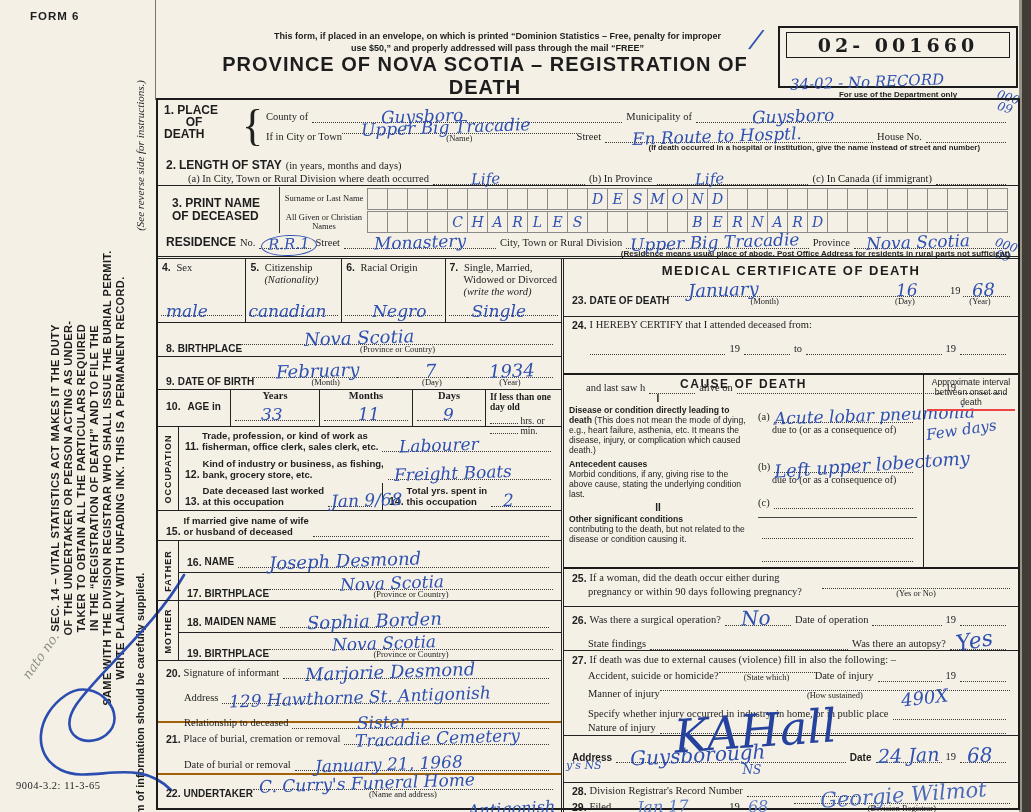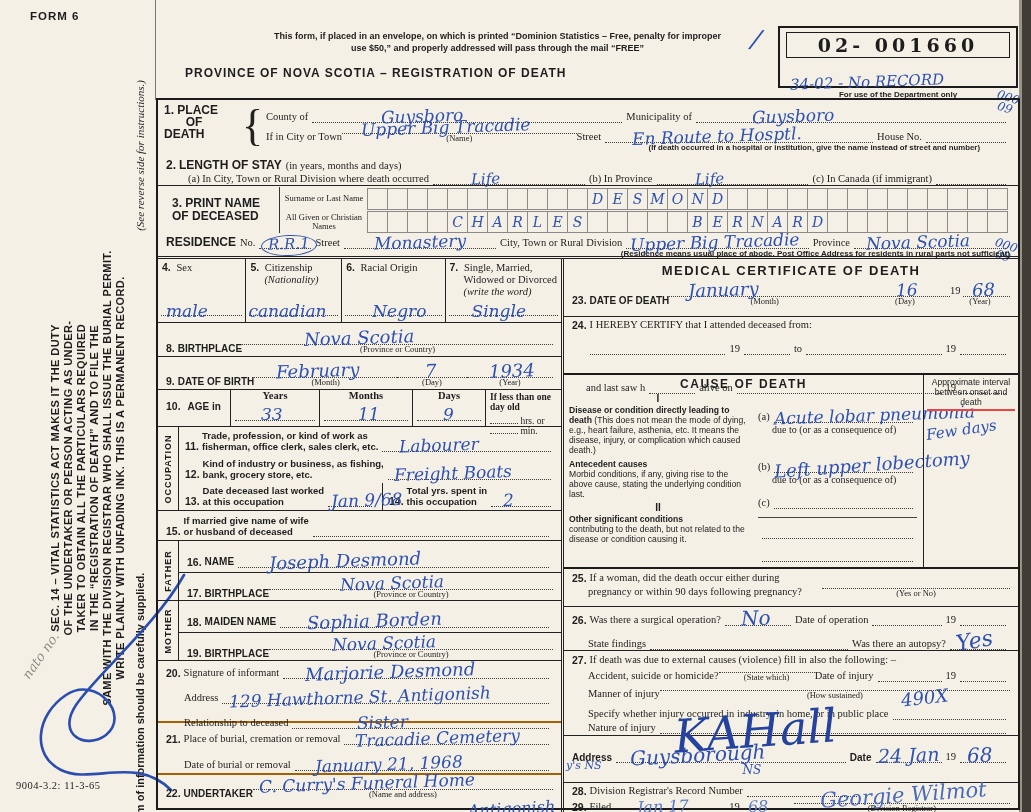--- a/index.html
+++ b/index.html
@@ -32,22 +32,22 @@
            font-weight:bold;font-size:11px;line-height:13px;letter-spacing:.4px;}
   .rotside{position:absolute;left:140px;top:470px;transform:translate(-50%,-50%) rotate(-90deg);
            width:780px;display:flex;justify-content:space-between;font-size:11px;}
   .printcode{position:absolute;left:16px;top:780px;font-size:10.5px;letter-spacing:.5px;}
   .pnote{position:absolute;left:14px;top:648px;transform:rotate(-55deg);font-size:13px;}
   .scribble{position:absolute;left:6px;top:555px;}
 
   
   .mailnote{position:absolute;left:215px;width:565px;text-align:center;font-family:"Liberation Sans",sans-serif;
             font-weight:bold;font-size:9px;line-height:12px;}
-  .title{position:absolute;left:185px;top:66px;width:600px;text-align:left;font-family:"Liberation Sans",sans-serif;
-         font-weight:bold;font-size:12px;letter-spacing:1px;}
+  .title{position:absolute;left:185px;top:53px;width:600px;text-align:center;font-family:"Liberation Sans",sans-serif;
+         font-weight:bold;font-size:20px;letter-spacing:1px;}
   .tick{position:absolute;left:752px;top:26px;font-size:26px;transform:rotate(10deg);}
   .regbox{position:absolute;left:778px;top:26px;width:240px;height:62px;border:2px solid #1b1b1b;box-sizing:border-box;}
   .regnum{margin:4px 6px 0 6px;border:1.5px solid #1b1b1b;text-align:center;font-family:"DejaVu Serif",serif;
           font-weight:bold;font-size:19px;letter-spacing:4px;padding:1px 0;}
   .reghw{position:absolute;left:10px;bottom:-4px;font-size:15px;transform:rotate(-2deg);}
   .regcap{position:absolute;left:778px;top:90px;width:240px;text-align:center;font-family:"Liberation Sans",sans-serif;
           font-weight:bold;font-size:8px;}
   .corner-hw{position:absolute;font-size:12px;transform:rotate(18deg);line-height:11px;text-align:center;}
 
   

